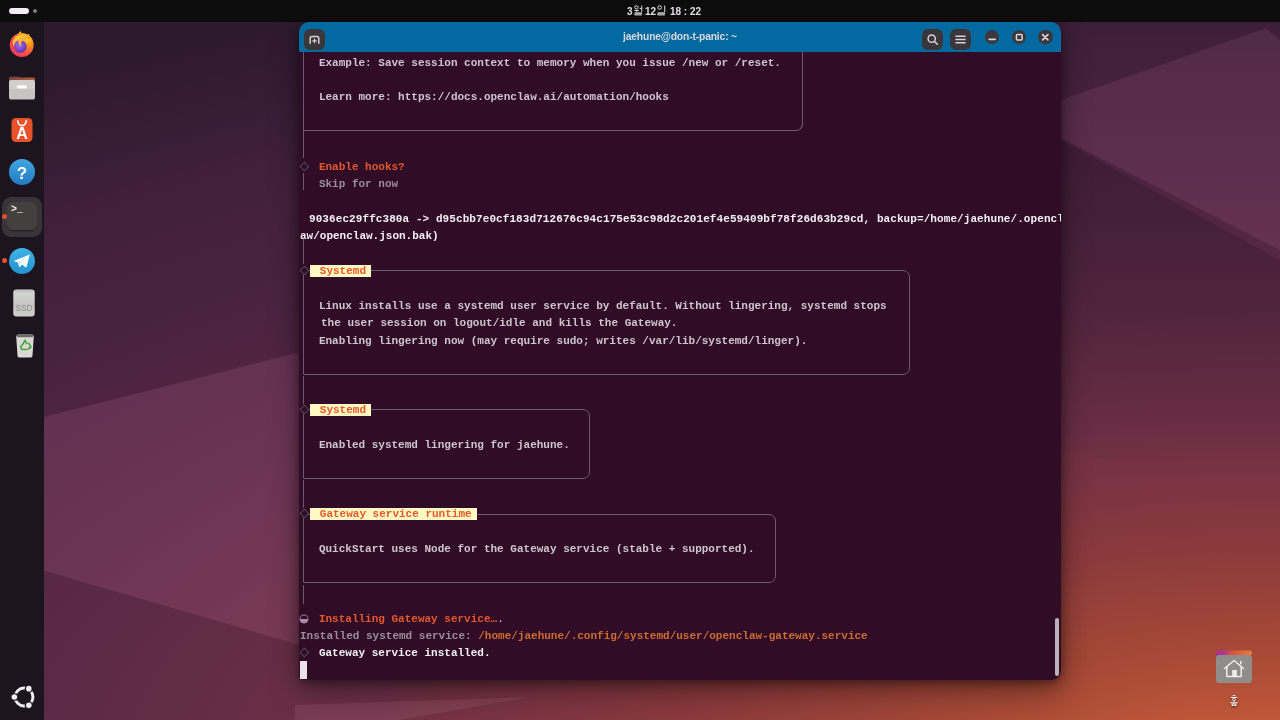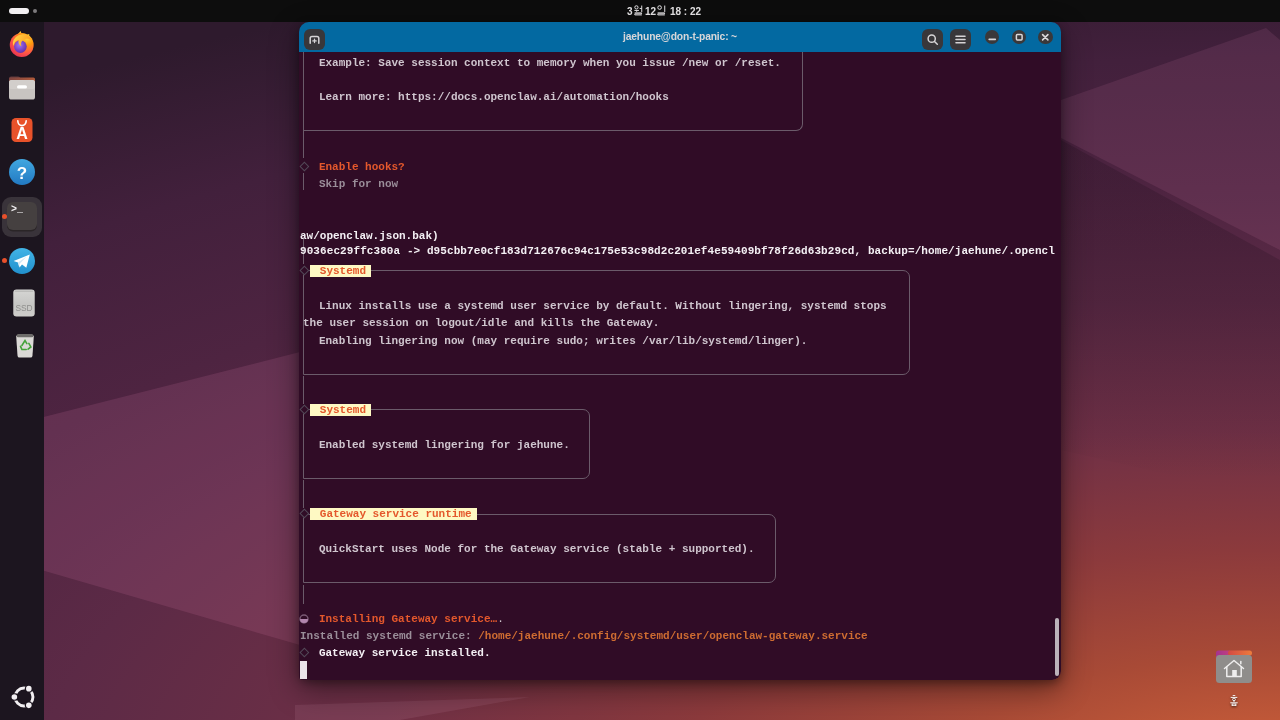--- a/index.html
+++ b/index.html
@@ -293,25 +293,25 @@
 
    <svg style="position:absolute;left:0px;top:562.3px" width="10" height="10" viewBox="0 0 10 10">
      <circle cx="5" cy="5" r="4" fill="none" stroke="#7a5a74" stroke-width="1.4"></circle>
      <path d="M1 5 A4 4 0 0 0 9 5 Z" fill="#b286ae"></path>
    </svg>
 
    <div class="r" style="left:19.9px;top:3px;">Example: Save session context to memory when you issue /new or /reset.</div>
    <div class="r" style="left:19.9px;top:37.8px;">Learn more: https://docs.openclaw.ai/automation/hooks</div>
    <div class="r hd" style="left:19.9px;top:107.3px;">Enable hooks?</div>
    <div class="r dim" style="left:19.9px;top:124.7px;">Skip for now</div>
-   <div class="r bw" style="left:1px;top:159.4px;letter-spacing:0.08px;margin-top:32px;">9036ec29ffc380a -&gt; d95cbb7e0cf183d712676c94c175e53c98d2c201ef4e59409bf78f26d63b29cd, backup=/home/jaehune/.opencl</div>
+   <div class="r bw" style="left:10px;top:159.4px;letter-spacing:0.08px;">9036ec29ffc380a -&gt; d95cbb7e0cf183d712676c94c175e53c98d2c201ef4e59409bf78f26d63b29cd, backup=/home/jaehune/.opencl</div>
    <div class="r bw" style="left:1px;top:176.8px;">aw/openclaw.json.bak)</div>
    <div class="r hd" style="left:10.6px;top:211.5px;"><span class="hmask" style="padding-left:10.2px;">Systemd</span></div>
    <div class="r" style="left:19.9px;top:246.3px;">Linux installs use a systemd user service by default. Without lingering, systemd stops</div>
-   <div class="r" style="left:4px;top:263.6px;">the user session on logout/idle and kills the Gateway.</div>
+   <div class="r" style="left:22px;top:263.6px;">the user session on logout/idle and kills the Gateway.</div>
    <div class="r" style="left:19.9px;top:281px;">Enabling lingering now (may require sudo; writes /var/lib/systemd/linger).</div>
    <div class="r hd" style="left:10.6px;top:350.5px;"><span class="hmask" style="padding-left:10.2px;">Systemd</span></div>
    <div class="r" style="left:19.9px;top:385.2px;">Enabled systemd lingering for jaehune.</div>
    <div class="r hd" style="left:10.6px;top:454.9px;"><span class="hmask" style="padding-left:10.2px;">Gateway service runtime</span></div>
    <div class="r" style="left:19.9px;top:489.6px;">QuickStart uses Node for the Gateway service (stable + supported).</div>
    <div class="r hd" style="left:19.9px;top:559.1px;">Installing Gateway service…<span class="r" style="position:static;color:#cfc5ce;font-weight:400;">.</span></div>
    <div class="r dim" style="left:1px;top:576.5px;">Installed systemd service: <span class="pth">/home/jaehune/.config/systemd/user/openclaw-gateway.service</span></div>
    <div class="r bw" style="left:19.9px;top:593.8px;">Gateway service installed.</div>
 
    <div style="position:absolute;left:0.5px;top:609.5px;width:7px;height:17.5px;background:#eae4ea;"></div>

